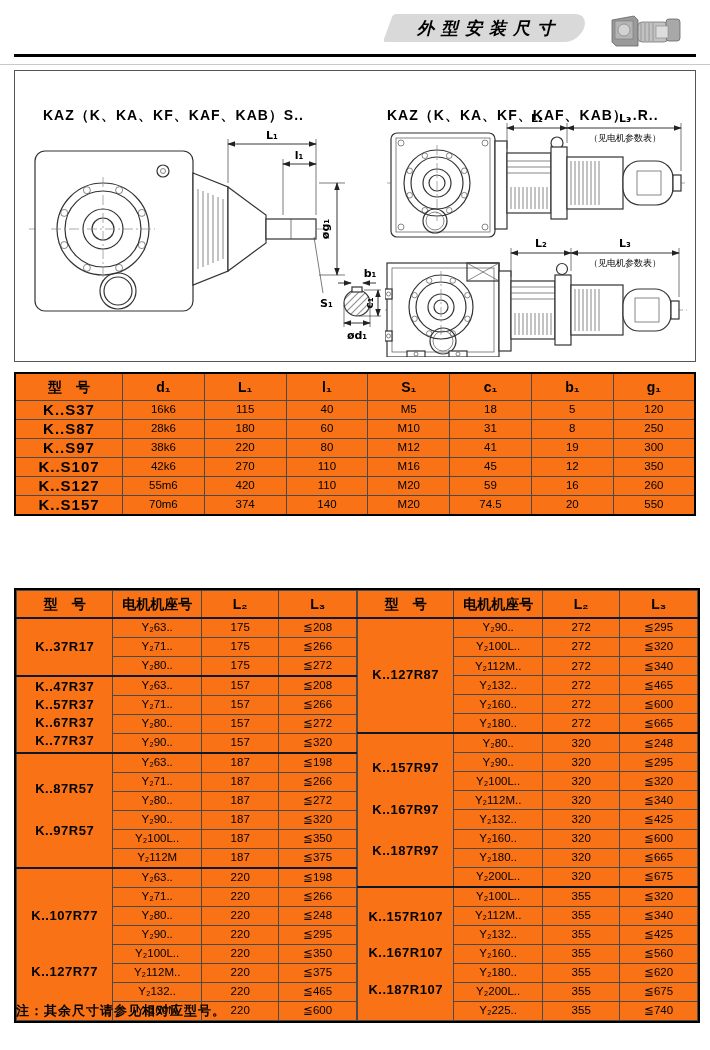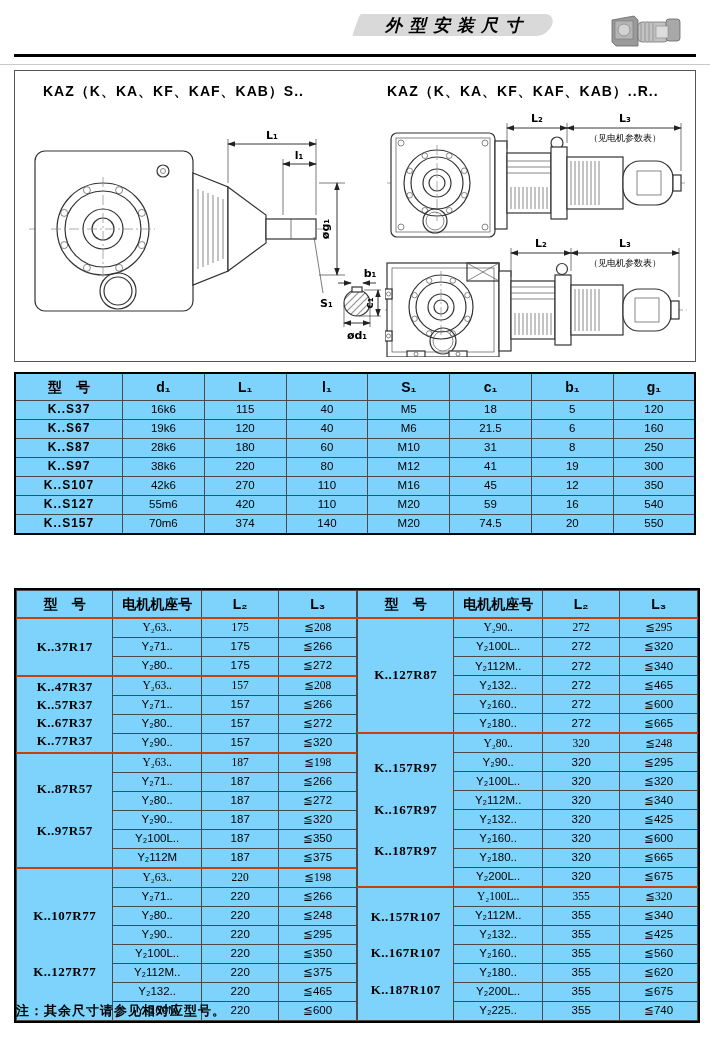--- a/index.html
+++ b/index.html
@@ -2,58 +2,58 @@
 <html><head>
 <meta charset="utf-8">
 <style>
   html,body{margin:0;padding:0;}
   body{
     width:710px;height:1050px;position:relative;background:#fff;
     font-family:"Liberation Sans","DejaVu Sans",sans-serif;color:#000;
     overflow:hidden;
   }
   
-  .title-band{position:absolute;left:356px;top:14px;width:196px;height:22px;}
+  .title-band{position:absolute;left:388px;top:14px;width:196px;height:28px;}
   .band-bg{position:absolute;inset:0;background:#d9d9d9;transform:skewX(-20deg);
     border-radius:3px 14px 14px 3px;}
   .band-text{position:absolute;inset:0;display:flex;align-items:center;justify-content:center;
     font-style:italic;font-weight:bold;font-size:17px;letter-spacing:7px;padding-left:6px;}
   .logo{position:absolute;left:608px;top:12px;width:76px;height:38px;}
   .rule1{position:absolute;left:14px;top:54px;width:682px;height:3px;background:#000;}
   .rule2{position:absolute;left:0;top:64px;width:710px;height:1px;background:#c9c9c9;}
   
   .panel{position:absolute;left:14px;top:70px;width:680px;height:290px;border:1px solid #555;background:#fff;}
-  .fig-label{position:absolute;font-size:14px;font-weight:bold;letter-spacing:1px;white-space:nowrap;}
+  .fig-label{position:absolute;font-size:14px;font-weight:bold;letter-spacing:1px;white-space:nowrap;margin-top:24px;}
   .fig-label.left{left:28px;top:12px;}
   .fig-label.right{left:372px;top:12px;}
   .fig-left{position:absolute;left:8px;top:40px;width:360px;height:235px;}
   .fig-right{position:absolute;left:370px;top:28px;width:306px;height:258px;}
   svg .ol{fill:#fff;stroke:#333;stroke-width:1.2;}
   svg .ol2{fill:none;stroke:#333;stroke-width:1.2;}
   svg .thin{fill:none;stroke:#555;stroke-width:0.7;}
   svg .cl{fill:none;stroke:#888;stroke-width:0.7;stroke-dasharray:10 3 2 3;}
   svg .dim-l{fill:none;stroke:#222;stroke-width:0.9;}
   svg .ext{fill:none;stroke:#444;stroke-width:0.7;}
   svg text.dimt{font-family:"DejaVu Sans",sans-serif;font-size:11px;font-weight:bold;fill:#000;}
   svg text.notet{font-family:"DejaVu Sans",sans-serif;font-size:9px;fill:#000;}
   
-  table{border-collapse:collapse;table-layout:fixed;background:#7dd3fc;}
+  table{border-collapse:collapse;table-layout:fixed;background:#f97316;}
   th,td{border:1px solid #4a4a4a;text-align:center;vertical-align:middle;padding:0;line-height:1.15;}
   th{height:26px;font-size:14px;font-weight:bold;}
   td{height:18px;font-size:11.5px;}
   #table1{position:absolute;left:14px;top:372px;width:682px;border:2px solid #000;}
   #table1 th:nth-child(1){width:106px;}
-  #table1 td.model{font-size:12px;font-weight:600;letter-spacing:1px;}
+  #table1 td.model{font-size:15px;font-weight:600;letter-spacing:1px;}
   .t2wrap{position:absolute;left:14px;top:588px;width:682px;display:flex;border:2px solid #000;}
   .t2{flex:1;}
   .t2 th:nth-child(1){width:96px;}
   .t2 th:nth-child(2){width:88px;}
   .t2 th:nth-child(3){width:77px;}
   .t2 th:nth-child(4){width:77px;}
-  .t2 tr.group-start td{border-top:2px solid #c2410c;font-family:Liberation Serif, serif;}
+  .t2 tr.group-start td{border-top:2px solid #0f172a;}
   .t2 td.model-cell{position:relative;font-size:13px;font-weight:600;letter-spacing:0.5px;}
   .t2 .stack{position:absolute;inset:0;display:flex;flex-direction:column;
     justify-content:space-evenly;align-items:center;}
   .note{position:absolute;left:16px;top:1002px;font-size:13px;font-weight:600;letter-spacing:1px;}
 </style>
 </head>
 <body>
 
 <div class="title-band">
   <div class="band-bg"></div>
@@ -260,30 +260,20 @@
         <td class="model">K..S37</td>
         <td>16k6</td>
         <td>115</td>
         <td>40</td>
         <td>M5</td>
         <td>18</td>
         <td>5</td>
         <td>120</td>
       </tr>
       <tr>
-        <td class="model">K..S67</td>
-        <td>19k6</td>
-        <td>120</td>
-        <td>40</td>
-        <td>M6</td>
-        <td>21.5</td>
-        <td>6</td>
-        <td>160</td>
-      </tr>
-      <tr>
         <td class="model">K..S87</td>
         <td>28k6</td>
         <td>180</td>
         <td>60</td>
         <td>M10</td>
         <td>31</td>
         <td>8</td>
         <td>250</td>
       </tr>
       <tr>
@@ -307,21 +297,21 @@
         <td>350</td>
       </tr>
       <tr>
         <td class="model">K..S127</td>
         <td>55m6</td>
         <td>420</td>
         <td>110</td>
         <td>M20</td>
         <td>59</td>
         <td>16</td>
-        <td>540</td>
+        <td>260</td>
       </tr>
       <tr>
         <td class="model">K..S157</td>
         <td>70m6</td>
         <td>374</td>
         <td>140</td>
         <td>M20</td>
         <td>74.5</td>
         <td>20</td>
         <td>550</td>

